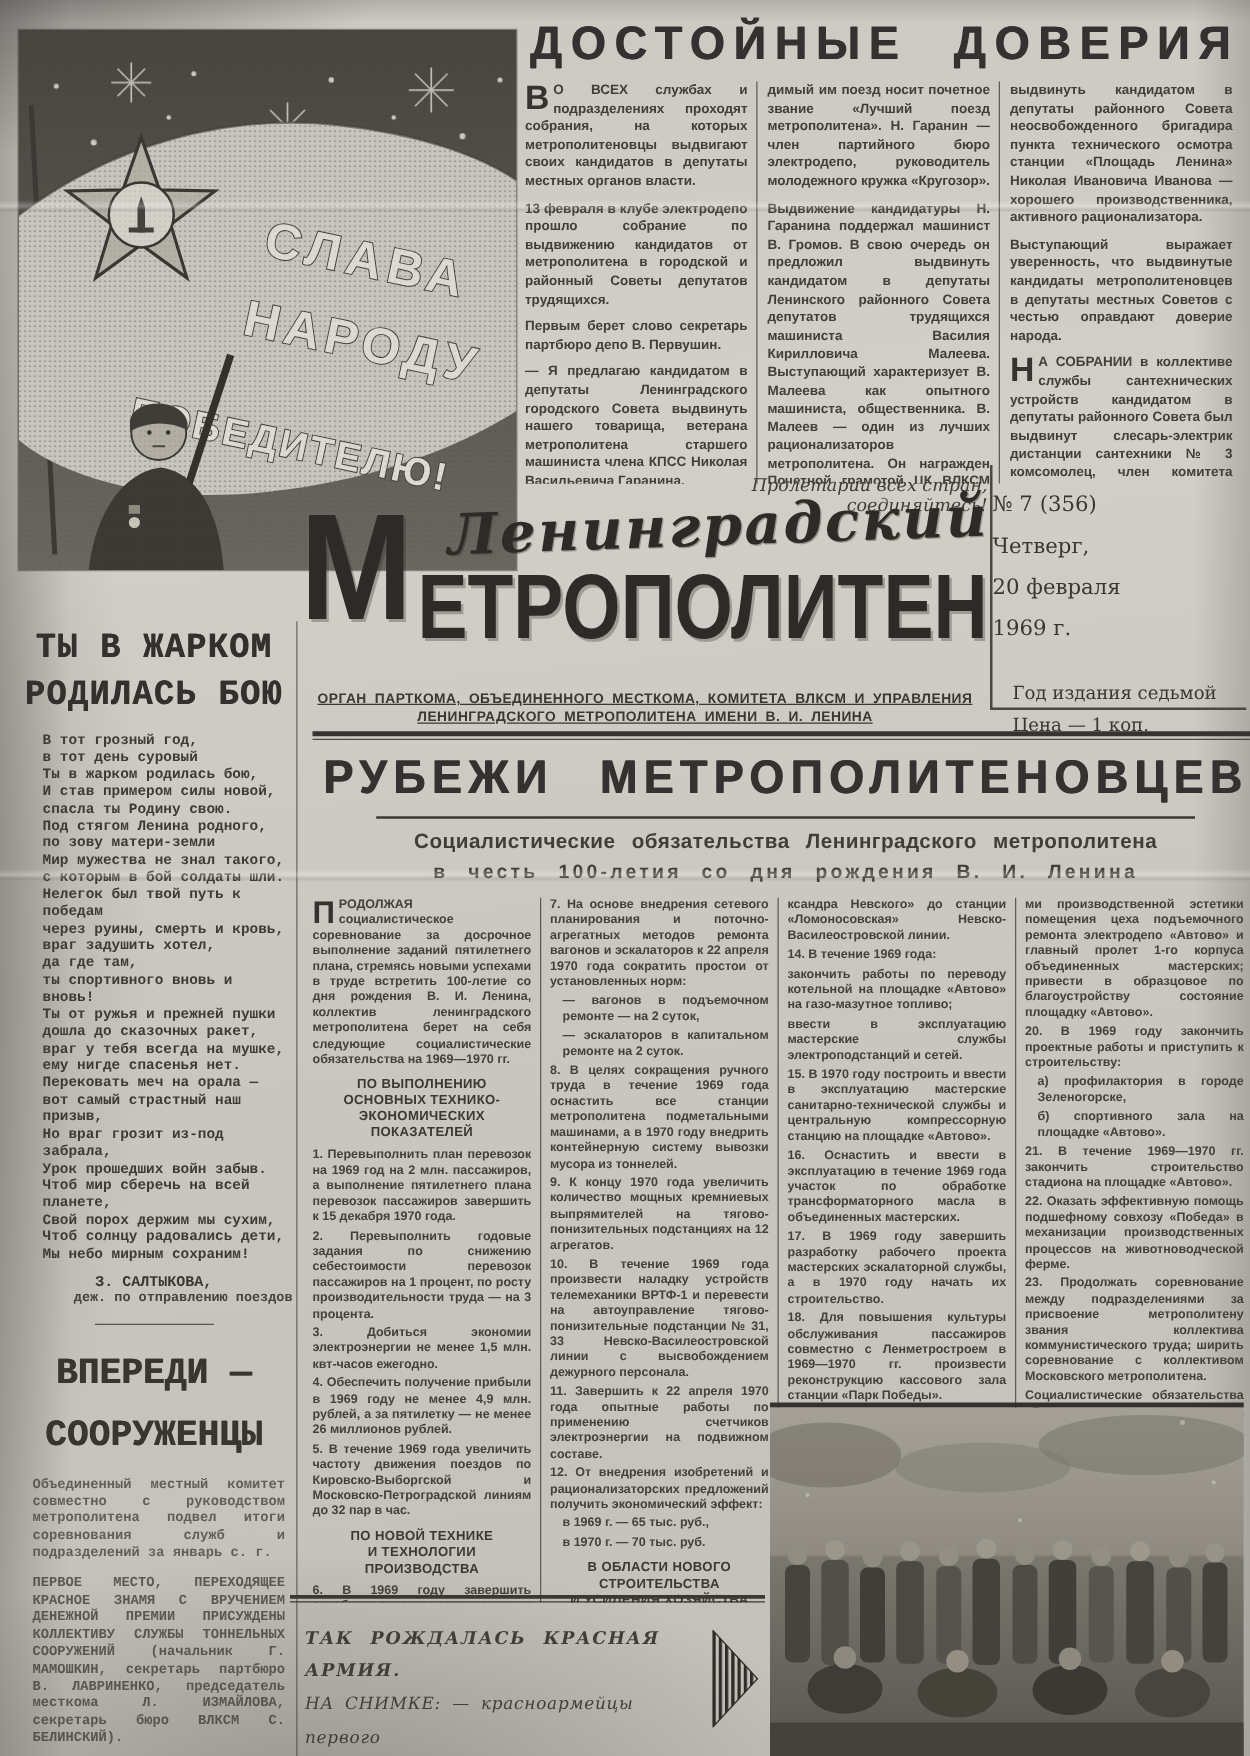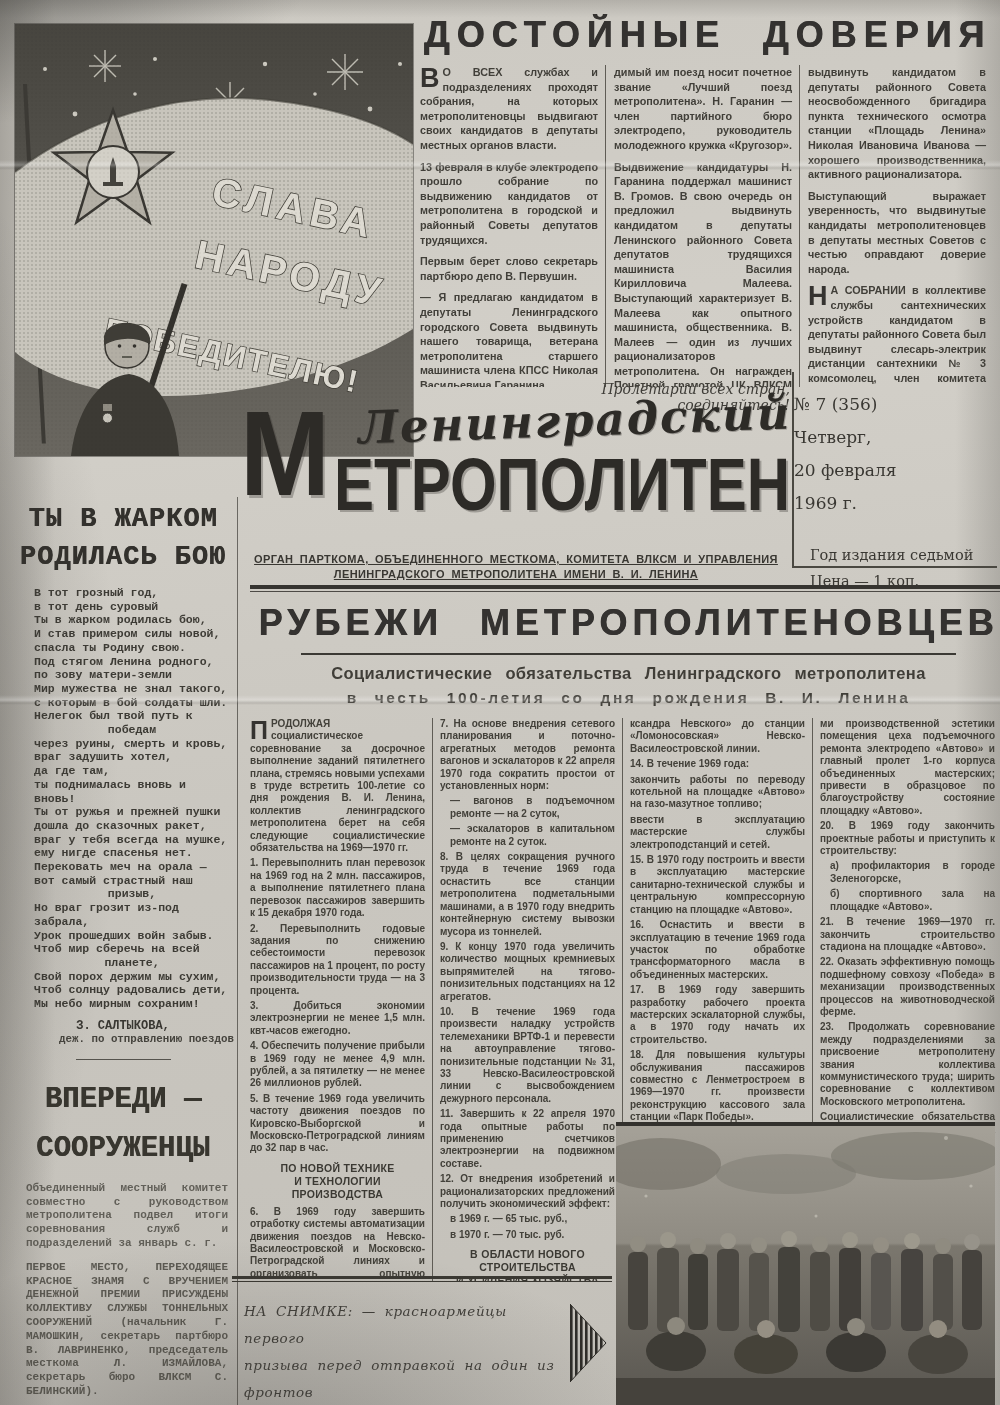--- a/index.html
+++ b/index.html
@@ -48,21 +48,21 @@
     font-family:"DejaVu Serif",serif;color:#393732;}
   .ib-top{margin-top:16px;text-align:left;font-size:17px;line-height:33px;}
   .ib-bot{margin-top:22px;padding-left:16px;font-size:14.5px;line-height:26px;}
   
   .vline{position:absolute;left:237px;top:497px;width:1px;height:908px;background:rgba(72,70,64,.75);}
   .side{position:absolute;left:12px;top:502px;width:222px;height:903px;overflow:hidden;font-family:Liberation Mono, monospace;}
   .poem-title{font-size:27px;line-height:36px;font-weight:700;letter-spacing:1px;text-align:center;color:#33312d;
     text-shadow:.5px 0 0 #33312d;transform:scaleY(1.05);}
   .poem{margin-top:12px;padding-left:22px;}
   .pl{font-size:11.5px;line-height:13.7px;font-weight:700;color:#3d3b35;}
-  .pl.right{text-align:center;padding-right:4px;}
+  .pl.right{text-align:left;padding-right:4px;}
   .poem-author{margin-top:8px;text-align:center;font-weight:700;font-size:12px;color:#393732;}
   .poem-role{text-align:right;font-size:10.8px;font-weight:700;color:#45433d;}
   .side-rule{width:95px;height:1px;background:#55534d;margin:14px auto 0;}
   .vp-title{margin-top:16px;font-size:29px;line-height:48px;font-weight:700;text-align:center;color:#38362f;
     text-shadow:.5px 0 0 #38362f;transform:scaleY(1.02);}
   .vp p{margin:10px 6px 0 14px;font-size:11px;line-height:13.8px;font-weight:700;text-align:justify;color:#4c4a43;
     filter:blur(.35px);opacity:.82;}
   .vp p.caps{color:#45433c;}
   
   .rz{position:absolute;left:250px;top:585px;width:757px;}
@@ -256,21 +256,21 @@
       <div class="pl">спасла ты Родину свою.</div>
       <div class="pl">Под стягом Ленина родного,</div>
       <div class="pl">по зову матери-земли</div>
       <div class="pl">Мир мужества не знал такого,</div>
       <div class="pl">с которым в бой солдаты шли.</div>
       <div class="pl">Нелегок был твой путь к</div>
       <div class="pl right">победам</div>
       <div class="pl">через руины, смерть и кровь,</div>
       <div class="pl">враг задушить хотел,</div>
       <div class="pl">да где там,</div>
-      <div class="pl">ты поднималась вновь и вновь!</div>
+      <div class="pl">ты спортивного вновь и вновь!</div>
       <div class="pl">Ты от ружья и прежней пушки</div>
       <div class="pl">дошла до сказочных ракет,</div>
       <div class="pl">враг у тебя всегда на мушке,</div>
       <div class="pl">ему нигде спасенья нет.</div>
       <div class="pl">Перековать меч на орала —</div>
       <div class="pl">вот самый страстный наш</div>
       <div class="pl right">призыв,</div>
       <div class="pl">Но враг грозит из-под забрала,</div>
       <div class="pl">Урок прошедших войн забыв.</div>
       <div class="pl">Чтоб мир сберечь на всей</div>
@@ -296,20 +296,23 @@
   <div class="rz">
     <div class="rule-heavy"></div>
     <div class="rule-thin"></div>
     <div class="rz-title">РУБЕЖИ МЕТРОПОЛИТЕНОВЦЕВ</div>
     <div class="rz-midrule"></div>
     <div class="rz-sub1">Социалистические обязательства Ленинградского метрополитена</div>
     <div class="rz-sub2">в честь 100-летия со дня рождения В. И. Ленина</div>
     <div class="rz-cols">
       <div class="rz-col b">
         <p><span class="dcap2">П</span><span class="lead">РОДОЛЖАЯ</span><span> социалистическое соревнование за досрочное выполнение заданий пятилетнего плана, стремясь новыми успехами в труде встретить 100-летие со дня рождения В. И. Ленина, коллектив ленинградского метрополитена берет на себя следующие социалистические обязательства на 1969—1970 гг.</span></p>
+        <p class="sh">
+          <span>ПО ВЫПОЛНЕНИЮ</span><br><span>ОСНОВНЫХ ТЕХНИКО-</span><br><span>ЭКОНОМИЧЕСКИХ</span><br><span>ПОКАЗАТЕЛЕЙ</span>
+        </p>
         <p>1. Перевыполнить план перевозок на 1969 год на 2 млн. пассажиров, а выполнение пятилетнего плана перевозок пассажиров завершить к 15 декабря 1970 года.</p>
         <p>2. Перевыполнить годовые задания по снижению себестоимости перевозок пассажиров на 1 процент, по росту производительности труда — на 3 процента.</p>
         <p>3. Добиться экономии электроэнергии не менее 1,5 млн. квт-часов ежегодно.</p>
         <p>4. Обеспечить получение прибыли в 1969 году не менее 4,9 млн. рублей, а за пятилетку — не менее 26 миллионов рублей.</p>
         <p>5. В течение 1969 года увеличить частоту движения поездов по Кировско-Выборгской и Московско-Петроградской линиям до 32 пар в час.</p>
         <p class="sh">
           <span>ПО НОВОЙ ТЕХНИКЕ</span><br><span>И ТЕХНОЛОГИИ</span><br><span>ПРОИЗВОДСТВА</span>
         </p>
         <p>6. В 1969 году завершить отработку системы автоматизации движения поездов на Невско-Василеостровской и Московско-Петроградской линиях и организовать опытную эксплуатацию составов при управлении поездами одним лицом.</p>
       </div>
@@ -352,20 +355,21 @@
         <p>22. Оказать эффективную помощь подшефному совхозу «Победа» в механизации производственных процессов на животноводческой ферме.</p>
         <p>23. Продолжать соревнование между подразделениями за присвоение метрополитену звания коллектива коммунистического труда; ширить соревнование с коллективом Московского метрополитена.</p>
         <p>Социалистические обязательства обсуждены и приняты на собрании партийно-хозяйственного актива 11 февраля 1969 года.</p>
       </div>
     </div>
   </div>
 
   <div class="cap">
     <div class="inner-rule"></div>
     <div class="cap-body">
+      <div class="cap-l1">ТАК РОЖДАЛАСЬ КРАСНАЯ АРМИЯ.</div>
       <div class="cap-l">НА СНИМКЕ: — красноармейцы первого</div>
       <div class="cap-l">призыва перед отправкой на один из фронтов</div>
 
       <svg class="cap-tri" width="38" height="78" viewBox="0 0 38 78">
         <defs>
             <pattern id="tstripe" width="5" height="5" patternUnits="userSpaceOnUse">
               <rect width="2.6" height="5" fill="#2e2c28"></rect>
             </pattern>
           </defs>
         <polygon points="0,0 36,39 0,78" fill="url(#tstripe)" stroke="#2e2c28" stroke-width="1"></polygon>

